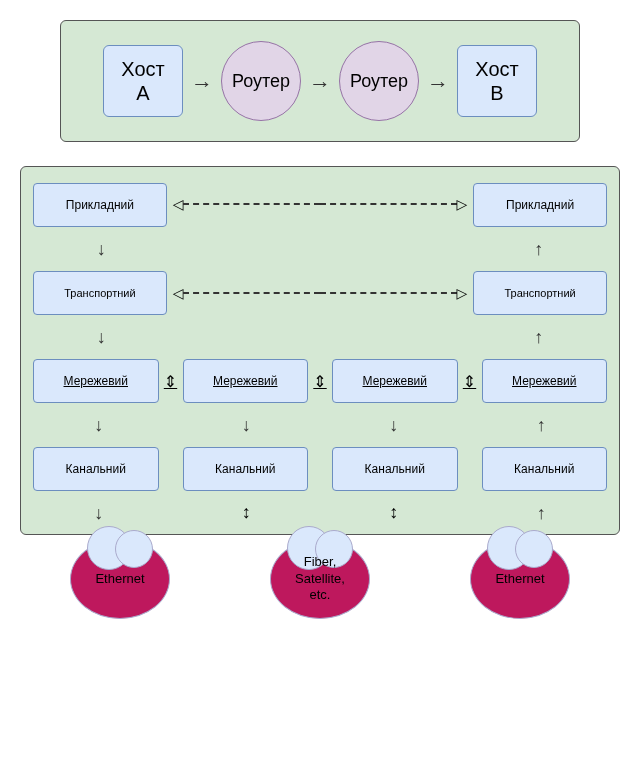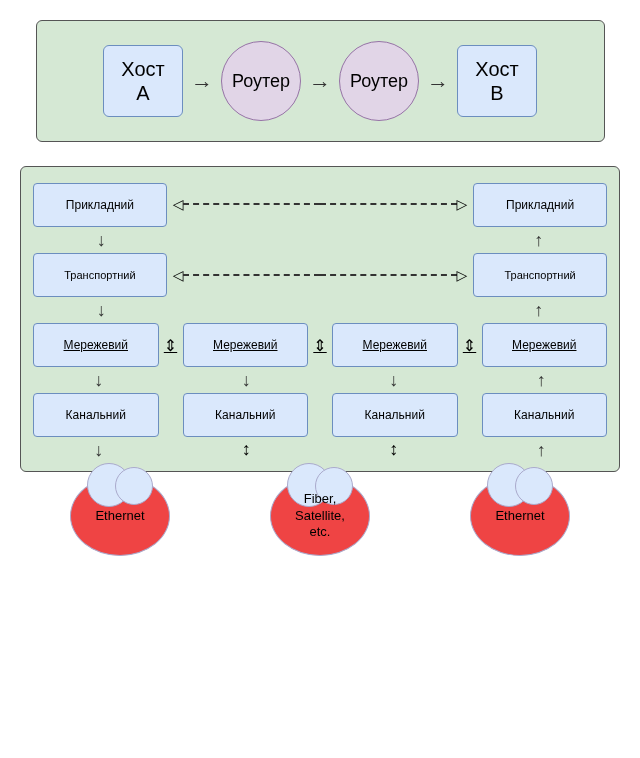--- a/index.html
+++ b/index.html
@@ -16,21 +16,21 @@
       height: 758px;
       display: flex;
       flex-direction: column;
       align-items: center;
       padding: 20px 20px 10px 20px;
       gap: 24px;
     }
 
     
     .top-diagram {
-      width: 569px;
+      width: 520px;
       background: #d5e8d4;
       border: 1.5px solid #555;
       border-radius: 6px;
       padding: 20px 24px;
       display: flex;
       align-items: center;
       justify-content: center;
       gap: 0;
     }
 
@@ -71,21 +71,21 @@
 
     
     .bottom-diagram {
       width: 600px;
       background: #d5e8d4;
       border: 1.5px solid #555;
       border-radius: 6px;
       padding: 16px 12px 10px 12px;
       display: flex;
       flex-direction: column;
-      gap: 0;
+      gap: 9px;
     }
 
     .layer-box {
       background: #dae8fc;
       border: 1.5px solid #6c8ebf;
       border-radius: 4px;
       width: 100%;
       min-height: 44px;
       display: flex;
       align-items: center;
@@ -114,21 +114,21 @@
       display: flex;
       flex-direction: row;
       justify-content: space-around;
       align-items: center;
       width: 600px;
       margin-top: 4px;
     }
 
     .cloud-shape {
       position: relative;
-      background: #ef4444;
+      background: #be185d;
       border-radius: 50%;
       display: flex;
       align-items: center;
       justify-content: center;
       width: 100px;
       height: 80px;
       font-size: 13px;
       text-align: center;
       border: 1.5px solid #aac;
     }

